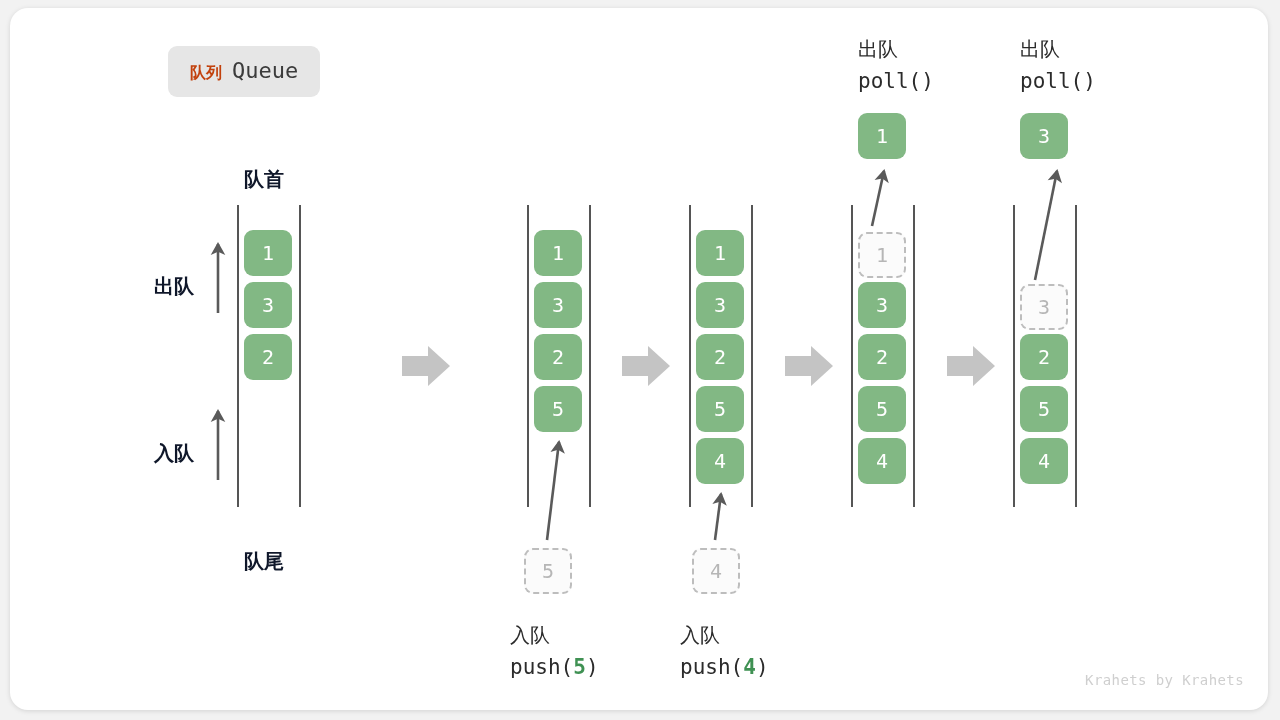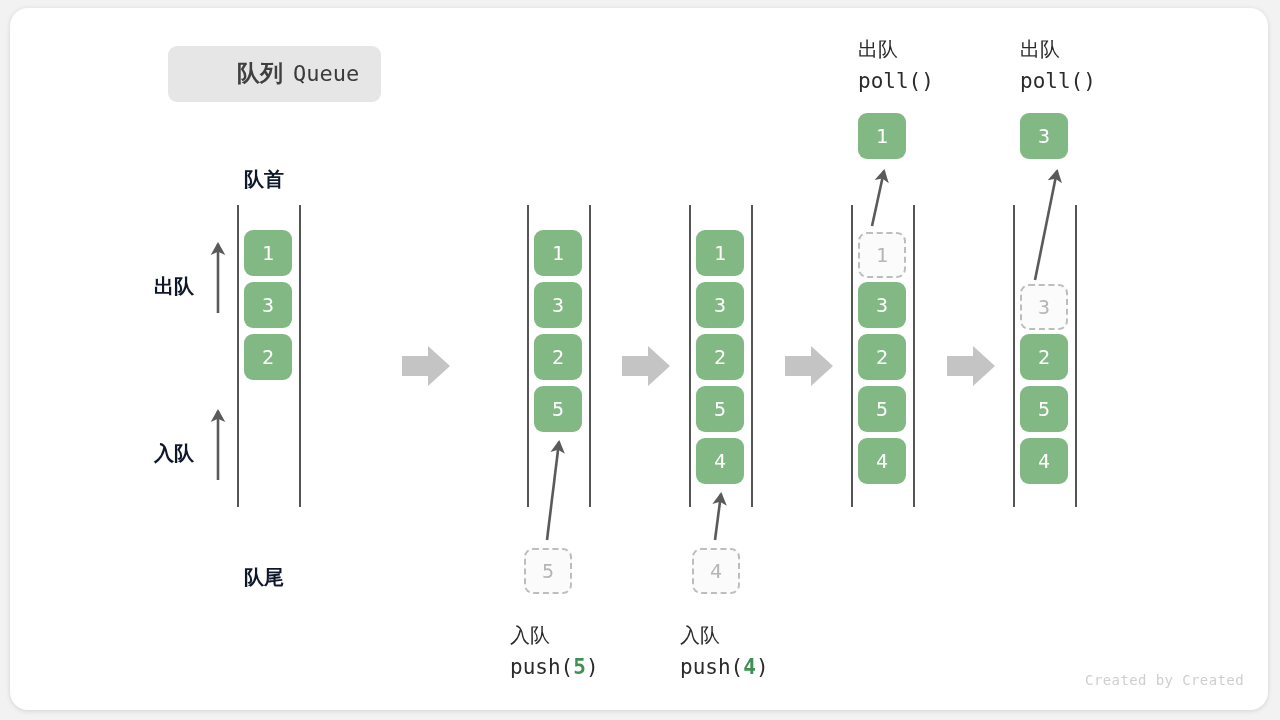--- a/index.html
+++ b/index.html
@@ -16,21 +16,21 @@
   .stage{position:absolute;left:0;top:0;width:1258px;height:702px;}
 
   
   .title-badge{
     position:absolute;left:158px;top:38px;
     background:#e6e6e6;border-radius:9px;
     padding:12px 22px 13px 22px;
     display:flex;align-items:baseline;gap:10px;
     white-space:nowrap;
   }
-  .title-cn{font-size:23px;font-weight:bold;color:#404040;margin-left:47px;}
+  .title-cn{font-size:16px;font-weight:bold;color:#c2410c;}
   .title-en{font-family:"DejaVu Sans Mono","Liberation Mono",monospace;font-size:22px;color:#3b3b3b;}
 
   
   .cn-bold{position:absolute;font-size:20px;font-weight:bold;color:#0f172a;white-space:nowrap;}
   .op-label{position:absolute;white-space:nowrap;text-align:left;}
   .op-cn{font-size:20px;color:#2b2b2b;line-height:31px;font-weight:500;}
   .op-code{font-family:"DejaVu Sans Mono","Liberation Mono",monospace;font-size:21px;color:#2b2b2b;line-height:32px;}
   .op-code .num{color:#3f9153;font-weight:bold;}
 
   
@@ -69,21 +69,21 @@
 
 <div class="canvas">
   <div class="stage">
 
     <div class="title-badge">
       <span class="title-cn">队列</span>
       <span class="title-en">Queue</span>
     </div>
 
     <div class="cn-bold" style="left:234px;top:158px;">队首</div>
-    <div class="cn-bold" style="left:234px;top:540px;margin-top:16px;">队尾</div>
+    <div class="cn-bold" style="left:234px;top:540px;">队尾</div>
     <div class="cn-bold" style="left:144px;top:265px;">出队</div>
     <div class="cn-bold" style="left:144px;top:432px;">入队</div>
 
     <div class="col">
       <div class="rail" style="left:227px;top:197px;height:302px;"></div>
       <div class="rail" style="left:289px;top:197px;height:302px;"></div>
       <div class="card" style="left:234px;top:222px;">1</div>
       <div class="card" style="left:234px;top:274px;">3</div>
       <div class="card" style="left:234px;top:326px;">2</div>
     </div>
@@ -179,16 +179,16 @@
         <path d="M612,348 L638,348 L638,338 L660,358 L638,378 L638,368 L612,368 Z"></path>
       </g>
       <g fill="#c4c4c4">
         <path d="M775,348 L801,348 L801,338 L823,358 L801,378 L801,368 L775,368 Z"></path>
       </g>
       <g fill="#c4c4c4">
         <path d="M937,348 L963,348 L963,338 L985,358 L963,378 L963,368 L937,368 Z"></path>
       </g>
     </svg>
 
-    <div class="watermark">Created by Created</div>
+    <div class="watermark">Krahets by Krahets</div>
 
   </div>
 </div>
 
 </body></html>

